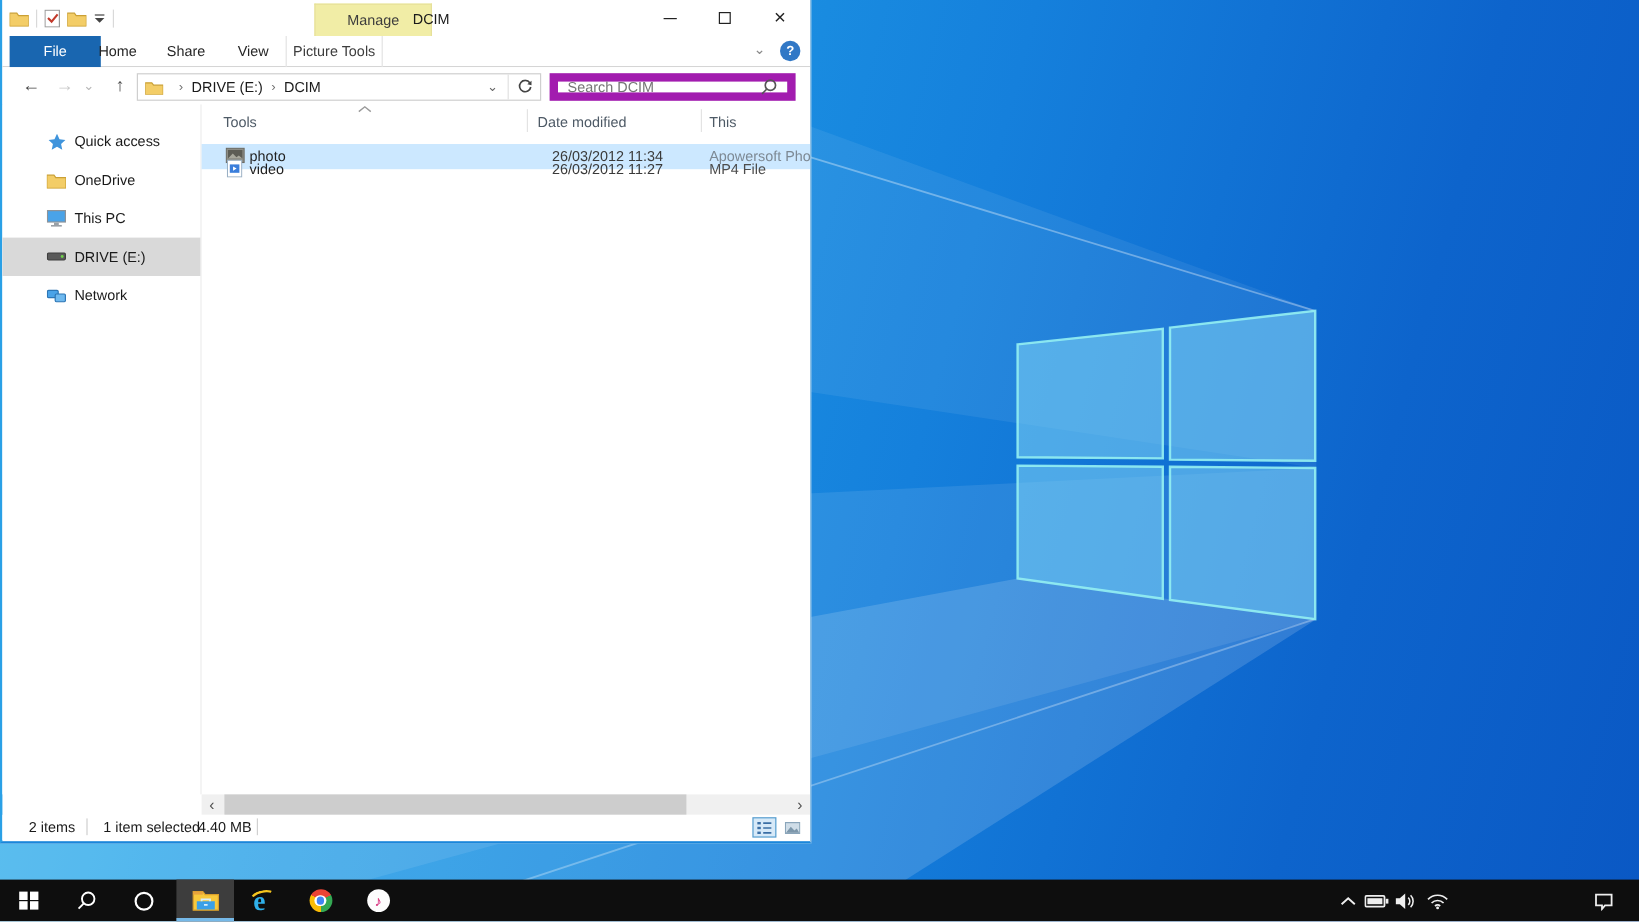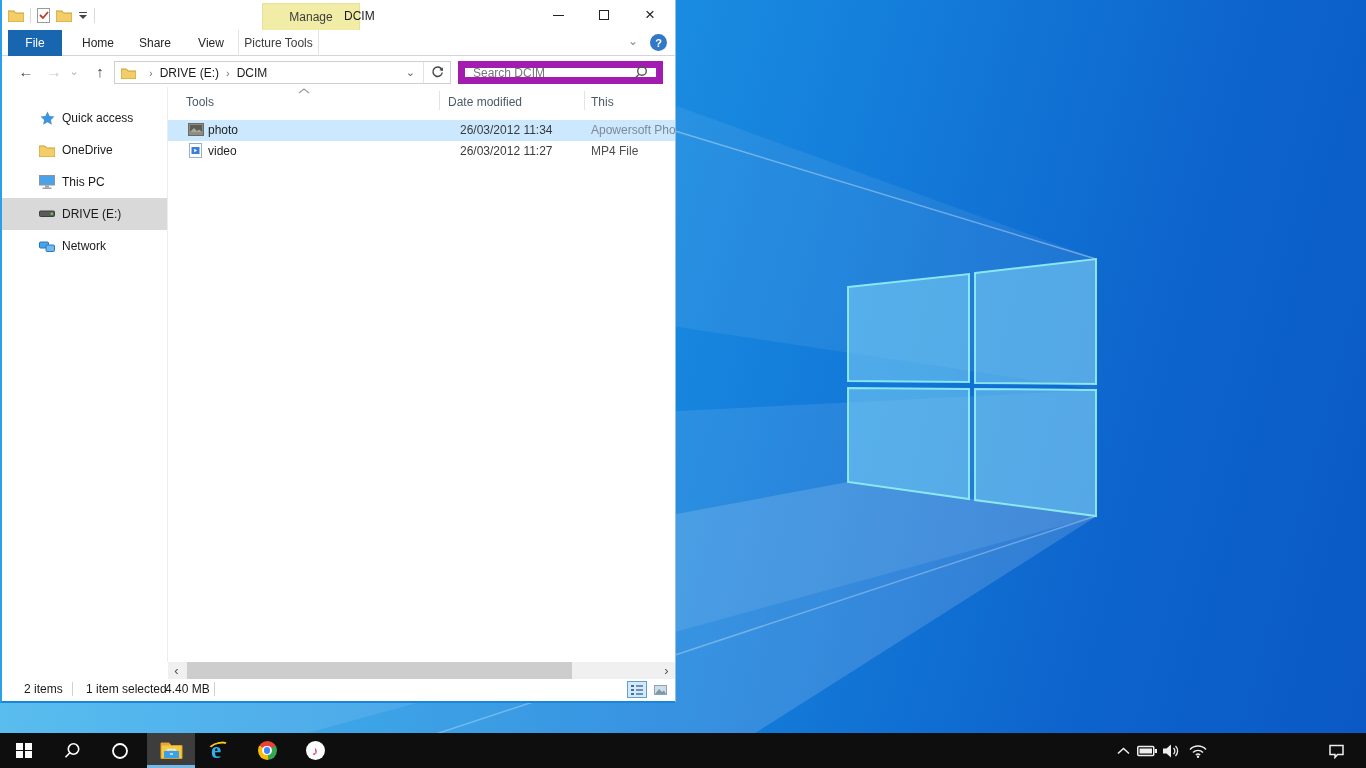--- a/index.html
+++ b/index.html
@@ -144,21 +144,21 @@
       <div class="winbtn btn-min" style="left:533px;">
           <span class="dash"></span>
         </div>
       <div class="winbtn btn-max" style="left:579px;">
           <span class="sq"></span>
         </div>
       <div class="winbtn btn-close" style="left:625px;">×</div>
     </div>
 
     <div class="ribbon-tabs">
-      <div class="rtab rtab-file" style="left:6px;width:54px;">File</div>
+      <div class="rtab rtab-file" style="left:6px;width:76px;">File</div>
       <div class="rtab" style="left:72px;width:48px;">Home</div>
       <div class="rtab" style="left:128px;width:50px;">Share</div>
       <div class="rtab" style="left:186px;width:46px;">View</div>
       <div class="rtab rtab-pt" style="left:236px;width:81px;">Picture Tools</div>
       <div class="ribbon-chev">⌄</div>
       <div class="help-btn">?</div>
     </div>
 
     <div class="addressrow">
       <div class="navbtn" style="left:12px;color:#444;">←</div>
@@ -257,21 +257,21 @@
           <svg class="ficon" width="16" height="13">
             <rect x="0.5" y="0.5" width="15" height="12" fill="#8d8d85" stroke="#6b6b64"></rect>
             <rect x="2" y="2" width="12" height="7" fill="#5d5d55"></rect>
             <polygon points="2,9 6,5 9,8 11,6.5 14,9" fill="#a8a89c"></polygon>
           </svg>
           <span class="fname">photo</span>
           <span class="fdate">26/03/2012 11:34</span>
           <span class="ftype ftype-photo">Apowersoft Pho</span>
         </div>
 
-        <div class="frow" style="top:54px;">
+        <div class="frow" style="top:44px;">
           <svg class="ficon" width="13" height="15" style="left:21px;top:2px;">
             <rect x="0.5" y="0.5" width="12" height="14" fill="#fff" stroke="#9ab0c4"></rect>
             <rect x="2.5" y="4" width="8" height="7" fill="#3a7edb"></rect>
             <polygon points="5.2,5.8 5.2,9.2 8.2,7.5" fill="#fff"></polygon>
           </svg>
           <span class="fname">video</span>
           <span class="fdate">26/03/2012 11:27</span>
           <span class="ftype ftype-video">MP4 File</span>
         </div>
       </div>

